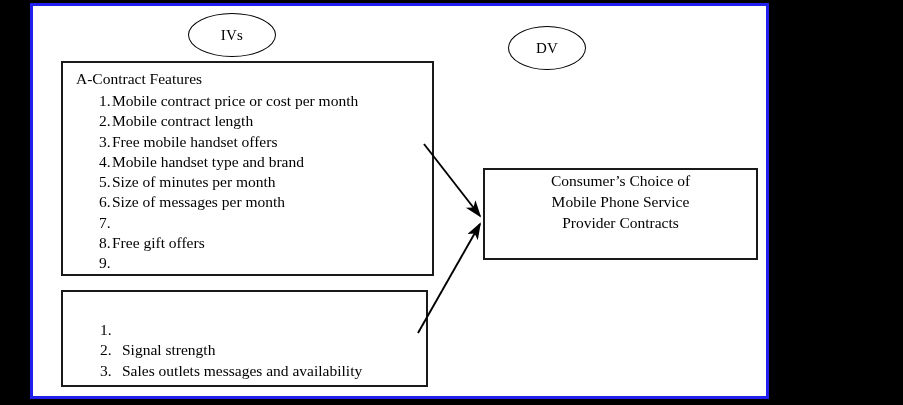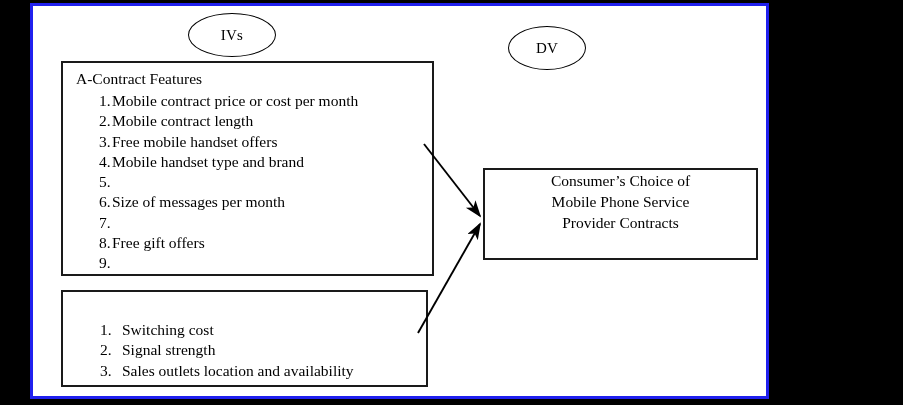--- a/index.html
+++ b/index.html
@@ -160,20 +160,21 @@
         <li>
           <span class="item-num">3.</span>
           <span class="item-text">Free mobile handset offers</span>
         </li>
         <li>
           <span class="item-num">4.</span>
           <span class="item-text">Mobile handset type and brand</span>
         </li>
         <li>
           <span class="item-num">5.</span>
+          <span class="item-text">Size of minutes per month</span>
         </li>
         <li>
           <span class="item-num">6.</span>
           <span class="item-text">Size of messages per month</span>
         </li>
         <li>
           <span class="item-num">7.</span>
         </li>
         <li>
           <span class="item-num">8.</span>
@@ -182,29 +183,28 @@
         <li>
           <span class="item-num">9.</span>
         </li>
       </ul>
     </div>
 
     <div class="panel" id="box-company-factors">
       <ul class="panel-list">
         <li>
           <span class="item-num">1.</span>
-          <span class="item-text">Switching cost</span>
         </li>
         <li>
           <span class="item-num">2.</span>
           <span class="item-text">Signal strength</span>
         </li>
         <li>
           <span class="item-num">3.</span>
-          <span class="item-text">Sales outlets location and availability</span>
+          <span class="item-text">Sales outlets messages and availability</span>
         </li>
       </ul>
     </div>
 
     <div class="panel" id="box-consumer-choice">
       <div class="center-text">
         <div>Consumer’s Choice of</div>
         <div>Mobile Phone Service</div>
         <div>Provider Contracts</div>
       </div>

